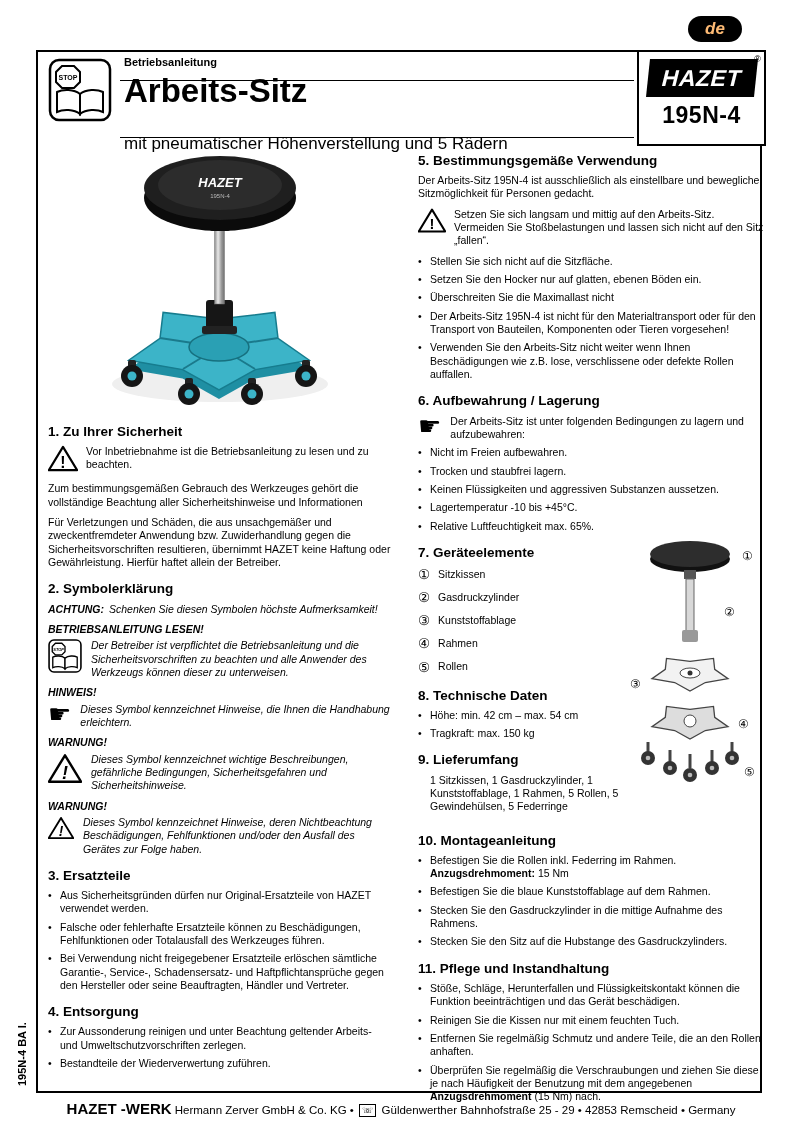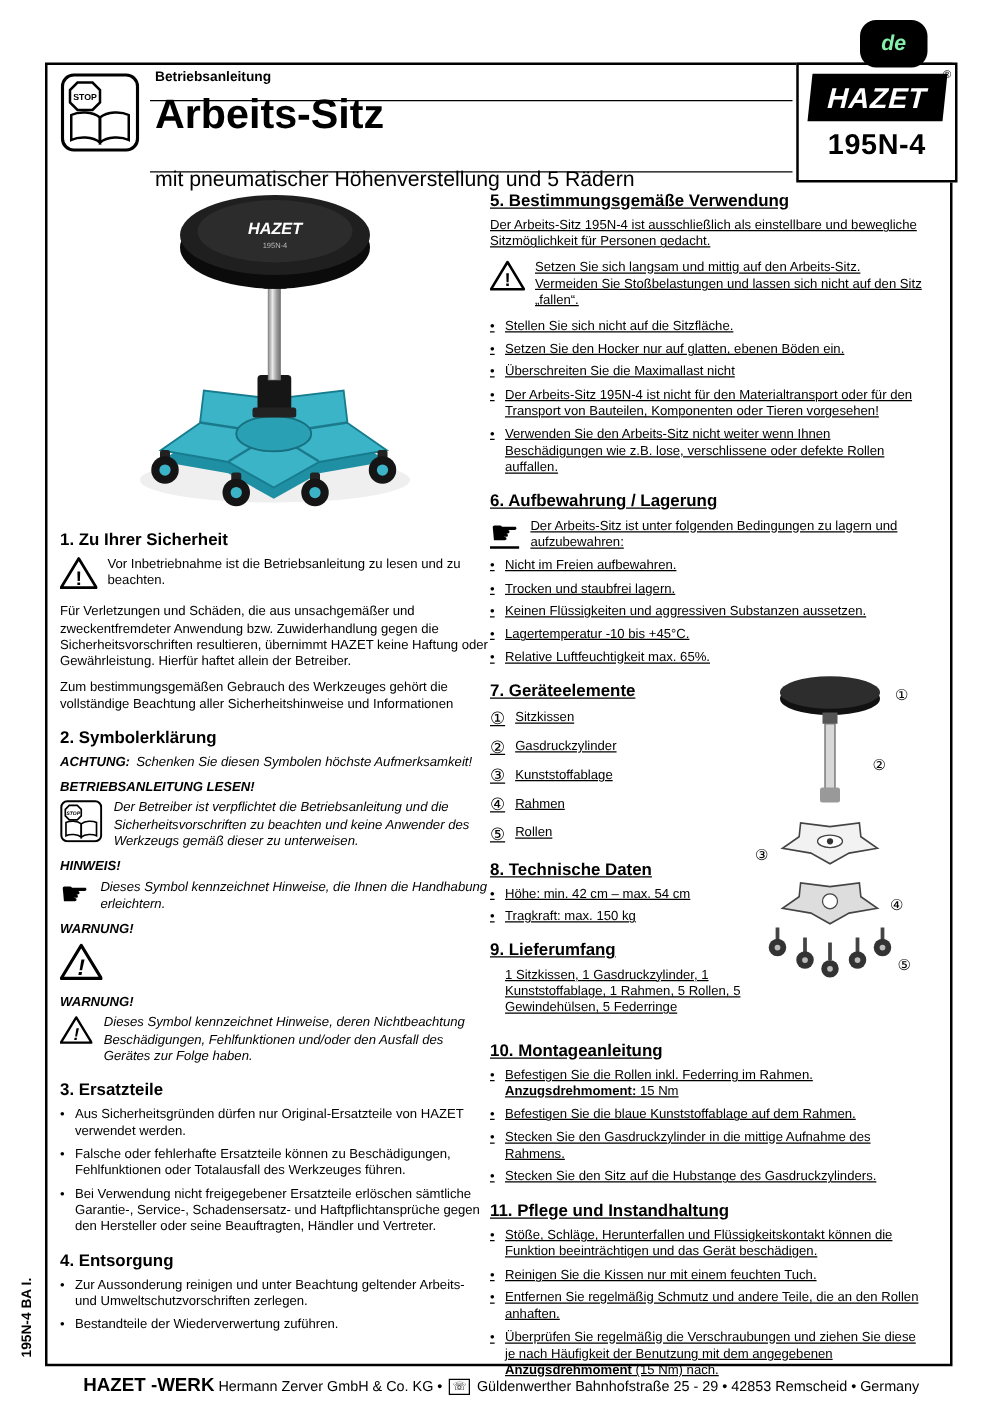--- a/index.html
+++ b/index.html
@@ -3,22 +3,22 @@
 <meta charset="utf-8">
 <style>
   html,body{margin:0;padding:0;}
   body{
     width:802px;height:1134px;position:relative;background:#ffffff;
     font-family:"Liberation Sans", sans-serif;color:#000;overflow:hidden;
   }
   .frame{position:absolute;left:36px;top:50px;width:726px;height:1043px;
     border:2px solid #000;box-sizing:border-box;}
   
-  .de-badge{position:absolute;left:688px;top:16px;width:54px;height:38px;background:#000;
-    color:#86efac;border-radius:13px;font-size:17px;font-weight:bold;font-style:italic;
+  .de-badge{position:absolute;left:688px;top:16px;width:54px;height:26px;background:#000;
+    color:#fdba74;border-radius:13px;font-size:17px;font-weight:bold;font-style:italic;
     display:flex;align-items:center;justify-content:center;z-index:5;}
   
   .brand-box{position:absolute;left:637px;top:50px;width:129px;height:96px;background:#fff;
     border:2px solid #000;box-sizing:border-box;z-index:4;text-align:center;}
   .hazet-logo{margin:8px auto 2px auto;width:106px;height:36px;background:#000;
     display:flex;align-items:center;justify-content:center;transform:skewX(-6deg);
     box-shadow:0 0 0 1px #000;}
   .hazet-logo span{color:#fff;font-weight:bold;font-style:italic;font-size:23px;letter-spacing:.5px;transform:skewX(3deg);}
   .reg{position:absolute;right:3px;top:2px;font-size:9px;}
   .model{font-size:23px;font-weight:bold;margin-top:6px;letter-spacing:.5px;}
@@ -27,21 +27,21 @@
   .hdr-text{position:absolute;left:124px;top:56px;width:470px;z-index:3;}
   .doc-type{font-size:11px;font-weight:bold;}
   .title{font-size:33px;font-weight:bold;margin-top:4px;}
   .subtitle{font-size:17px;font-weight:normal;margin-top:24px;}
   .hdr-rule{position:absolute;height:1px;background:#000;z-index:2;}
   .rule1{left:120px;top:80px;width:514px;}
   .rule2{left:120px;top:137px;width:514px;}
   
   .col{position:absolute;font-size:10.5px;line-height:1.27;}
   .col-left{left:48px;top:140px;width:344px;}
-  .col-right{left:392px;top:152px;width:348px;text-decoration:underline;}
+  .col-right{left:418px;top:152px;width:348px;}
   .stool-figure{width:100%;display:flex;justify-content:center;margin:0 0 2px 0;}
   .sec-h{font-size:13.5px;font-weight:bold;margin:11px 0 5px 0;}
   .sec-h.first{margin-top:0;}
   .p{margin:0 0 7px 0;}
   .warn-row{display:flex;gap:8px;margin:0 0 7px 0;align-items:flex-start;}
   .warn-row .wicon{flex:none;}
   .bullet-row{display:flex;margin:0 0 5px 0;}
   .bullet-row .dot{width:12px;flex:none;}
   .bullet-row .txt{flex:1;}
   .achtung{display:flex;font-style:italic;margin:0 0 6px 0;}
@@ -165,57 +165,58 @@
     <div class="sec-h">1. Zu Ihrer Sicherheit</div>
     <div class="warn-row">
       <span class="wicon">
         <svg width="30" height="27" viewBox="0 0 36 32">
             <path d="M18 2 L35 30 H1 Z" fill="#fff" stroke="#000" stroke-width="2.6" stroke-linejoin="round"></path>
             <text x="18" y="27" font-size="19" font-weight="bold" text-anchor="middle">!</text>
           </svg>
       </span>
       <span class="txt">Vor Inbetriebnahme ist die Betriebsanleitung zu lesen und zu beachten.</span>
     </div>
+    <p class="p">Zum bestimmungsgemäßen Gebrauch des Werkzeuges gehört die vollständige Beachtung aller Sicherheitshinweise und Informationen</p>
     <p class="p">Für Verletzungen und Schäden, die aus unsachgemäßer und zweckentfremdeter Anwendung bzw. Zuwiderhandlung gegen die Sicherheitsvorschriften resultieren, übernimmt HAZET keine Haftung oder Gewährleistung. Hierfür haftet allein der Betreiber.</p>
-    <p class="p">Zum bestimmungsgemäßen Gebrauch des Werkzeuges gehört die vollständige Beachtung aller Sicherheitshinweise und Informationen</p>
 
     <div class="sec-h">2. Symbolerklärung</div>
     <div class="achtung">
       <span class="albl">ACHTUNG:</span>
       <span>Schenken Sie diesen Symbolen höchste Aufmerksamkeit!</span>
     </div>
 
     <div class="sym-label">BETRIEBSANLEITUNG LESEN!</div>
     <div class="sym-row">
       <span class="sicon">
         <svg width="34" height="34" viewBox="0 0 64 64">
           <rect x="2" y="2" width="60" height="60" rx="9" fill="#fff" stroke="#000" stroke-width="3"></rect>
           <polygon points="14,8 26,8 32,14 32,24 26,30 14,30 8,24 8,14" fill="#fff" stroke="#000" stroke-width="2.5"></polygon>
           <text x="20" y="22" font-size="7.5" font-weight="bold" text-anchor="middle">STOP</text>
           <path d="M32 36 C26 31, 15 31, 9 34 L9 54 C15 51, 26 51, 32 56 Z" fill="#fff" stroke="#000" stroke-width="2.5"></path>
           <path d="M32 36 C38 31, 49 31, 55 34 L55 54 C49 51, 38 51, 32 56 Z" fill="#fff" stroke="#000" stroke-width="2.5"></path>
         </svg>
       </span>
-      <span>Der Betreiber ist verpflichtet die Betriebsanleitung und die Sicherheitsvorschriften zu beachten und keine Anwender des Werkzeugs gemäß dieser zu unterweisen.</span>
+      <span>Der Betreiber ist verpflichtet die Betriebsanleitung und die Sicherheitsvorschriften zu beachten und alle Anwender des Werkzeugs können dieser zu unterweisen.</span>
     </div>
 
     <div class="sym-label">HINWEIS!</div>
     <div class="sym-row">
       <span class="sicon hand-glyph">☛</span>
       <span>Dieses Symbol kennzeichnet Hinweise, die Ihnen die Handhabung erleichtern.</span>
     </div>
 
     <div class="sym-label">WARNUNG!</div>
     <div class="sym-row">
       <span class="sicon">
         <svg width="34" height="31" viewBox="0 0 36 32">
             <path d="M18 2 L35 30 H1 Z" fill="#fff" stroke="#000" stroke-width="2.6" stroke-linejoin="round"></path>
             <text x="18" y="27" font-size="19" font-weight="bold" text-anchor="middle">!</text>
           </svg>
       </span>
+      <span>Dieses Symbol kennzeichnet wichtige Beschreibungen, gefährliche Bedingungen, Sicherheitsgefahren und Sicherheitshinweise.</span>
     </div>
 
     <div class="sym-label">WARNUNG!</div>
     <div class="sym-row">
       <span class="sicon">
         <svg width="26" height="24" viewBox="0 0 36 32">
             <path d="M18 2 L35 30 H1 Z" fill="#fff" stroke="#000" stroke-width="2.6" stroke-linejoin="round"></path>
             <text x="18" y="27" font-size="19" font-weight="bold" text-anchor="middle">!</text>
           </svg>
       </span>

